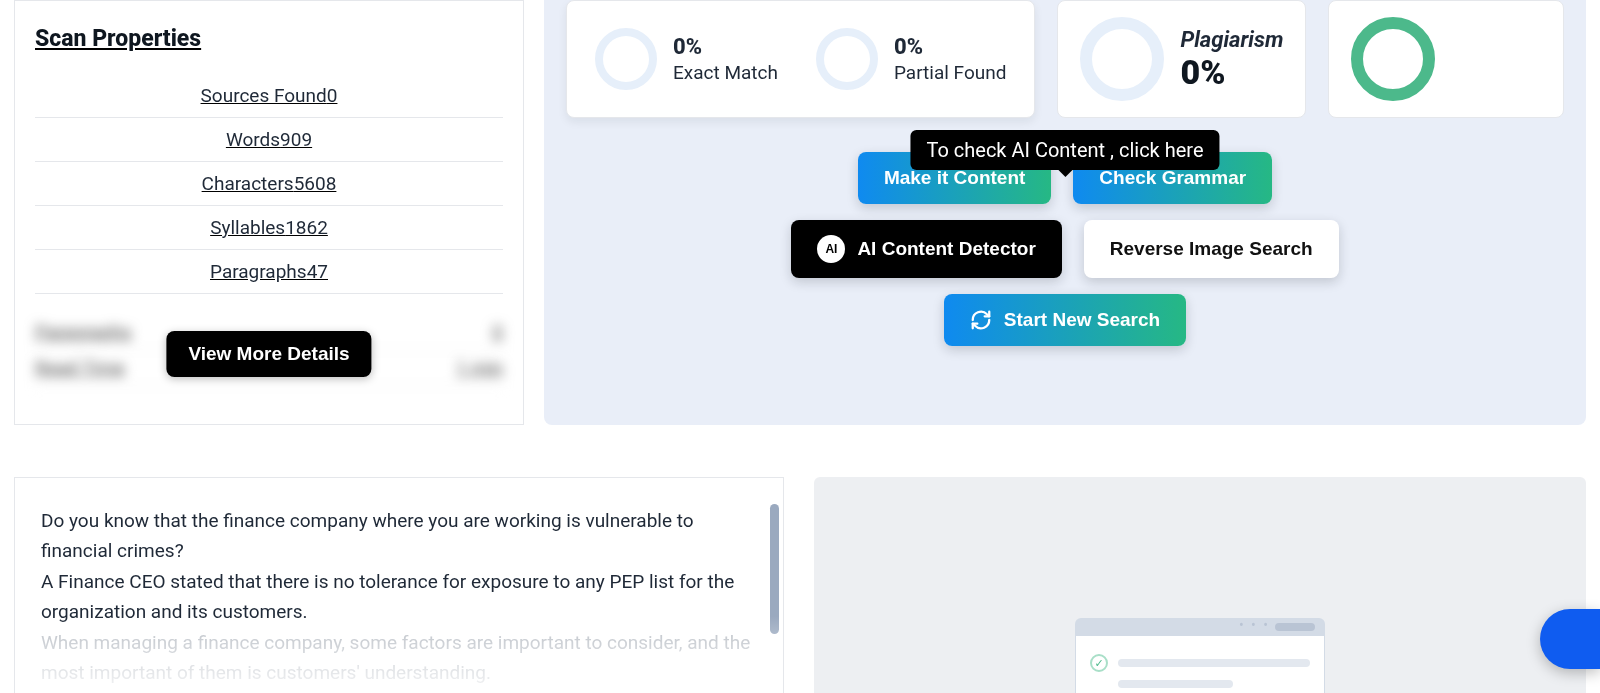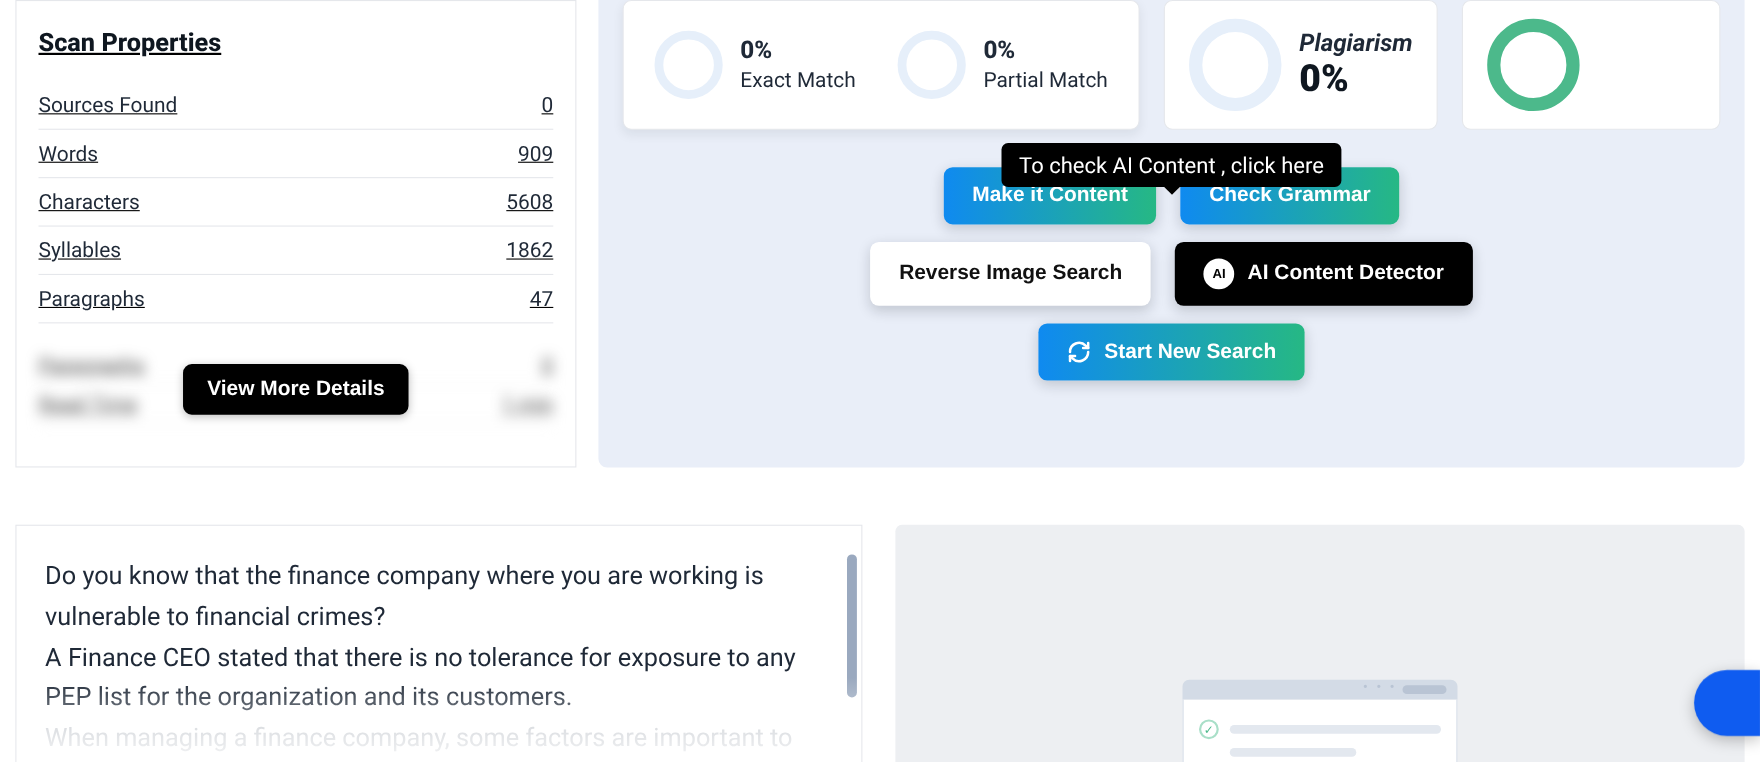--- a/index.html
+++ b/index.html
@@ -26,21 +26,21 @@
     text-decoration: underline;
   }
   .scan-title {
     font-size: 23px;
     font-weight: 800;
     color: #0f1720;
     margin-bottom: 22px;
   }
   .prop-row {
     display: flex;
-    justify-content: space-between;
+    justify-content: center;
     align-items: center;
     padding: 10px 0;
     border-bottom: 1px solid #e5e7eb;
     font-size: 19px;
     color: #1f2937;
   }
   .prop-row:last-of-type { border-bottom: none; }
   .prop-row .label { color: #1f2937; }
   .prop-row .value { color: #1f2937; }
   .blurred-zone {
@@ -203,21 +203,21 @@
   }
   .text-panel {
     border: 1px solid #e5e7eb;
     background: #fff;
     padding: 28px 26px 0 26px;
     position: relative;
     height: 230px;
     overflow: hidden;
   }
   .text-panel p {
-    font-size: 23px;
+    font-size: 19px;
     line-height: 1.6;
     color: #1f2937;
   }
   .text-panel p.fade { color: #b9bec5; }
   .text-panel::after {
     content: "";
     position: absolute;
     left: 0; right: 0; bottom: 0;
     height: 90px;
     background: linear-gradient(180deg, rgba(255,255,255,0) 0%, #fff 100%);
@@ -344,21 +344,21 @@
           <div class="ring"></div>
           <div class="match-texts">
             <span class="match-pct">0%</span>
             <span class="match-label">Exact Match</span>
           </div>
         </div>
         <div class="match-item">
           <div class="ring"></div>
           <div class="match-texts">
             <span class="match-pct">0%</span>
-            <span class="match-label">Partial Match</span>
+            <span class="match-label">Partial Found</span>
           </div>
         </div>
       </div>
 
       <div class="big-stat">
         <div class="big-ring"></div>
         <div class="texts">
           <span class="lbl">Plagiarism</span>
           <span class="pct">0%</span>
         </div>
@@ -369,25 +369,25 @@
       </div>
     </div>
 
     <div class="actions">
       <div class="btn-row" style="position:relative;">
         <button class="btn gradient">Make it Content</button>
         <button class="btn gradient">Check Grammar</button>
         <div class="tooltip">To check AI Content , click here</div>
       </div>
       <div class="btn-row">
-        <button class="btn white">Reverse Image Search</button>
         <button class="btn black">
           <span class="ai-icon">AI</span>
           <span>AI Content Detector</span>
         </button>
+        <button class="btn white">Reverse Image Search</button>
       </div>
       <div class="btn-row">
         <button class="btn gradient">
           <span class="refresh-icon">
             <svg width="22" height="22" viewBox="0 0 24 24" fill="none" stroke="#fff" stroke-width="2.5" stroke-linecap="round" stroke-linejoin="round">
               <path d="M3 12a9 9 0 0 1 15.5-6.3L21 8"></path>
               <path d="M21 3v5h-5"></path>
               <path d="M21 12a9 9 0 0 1-15.5 6.3L3 16"></path>
               <path d="M3 21v-5h5"></path>
             </svg>

